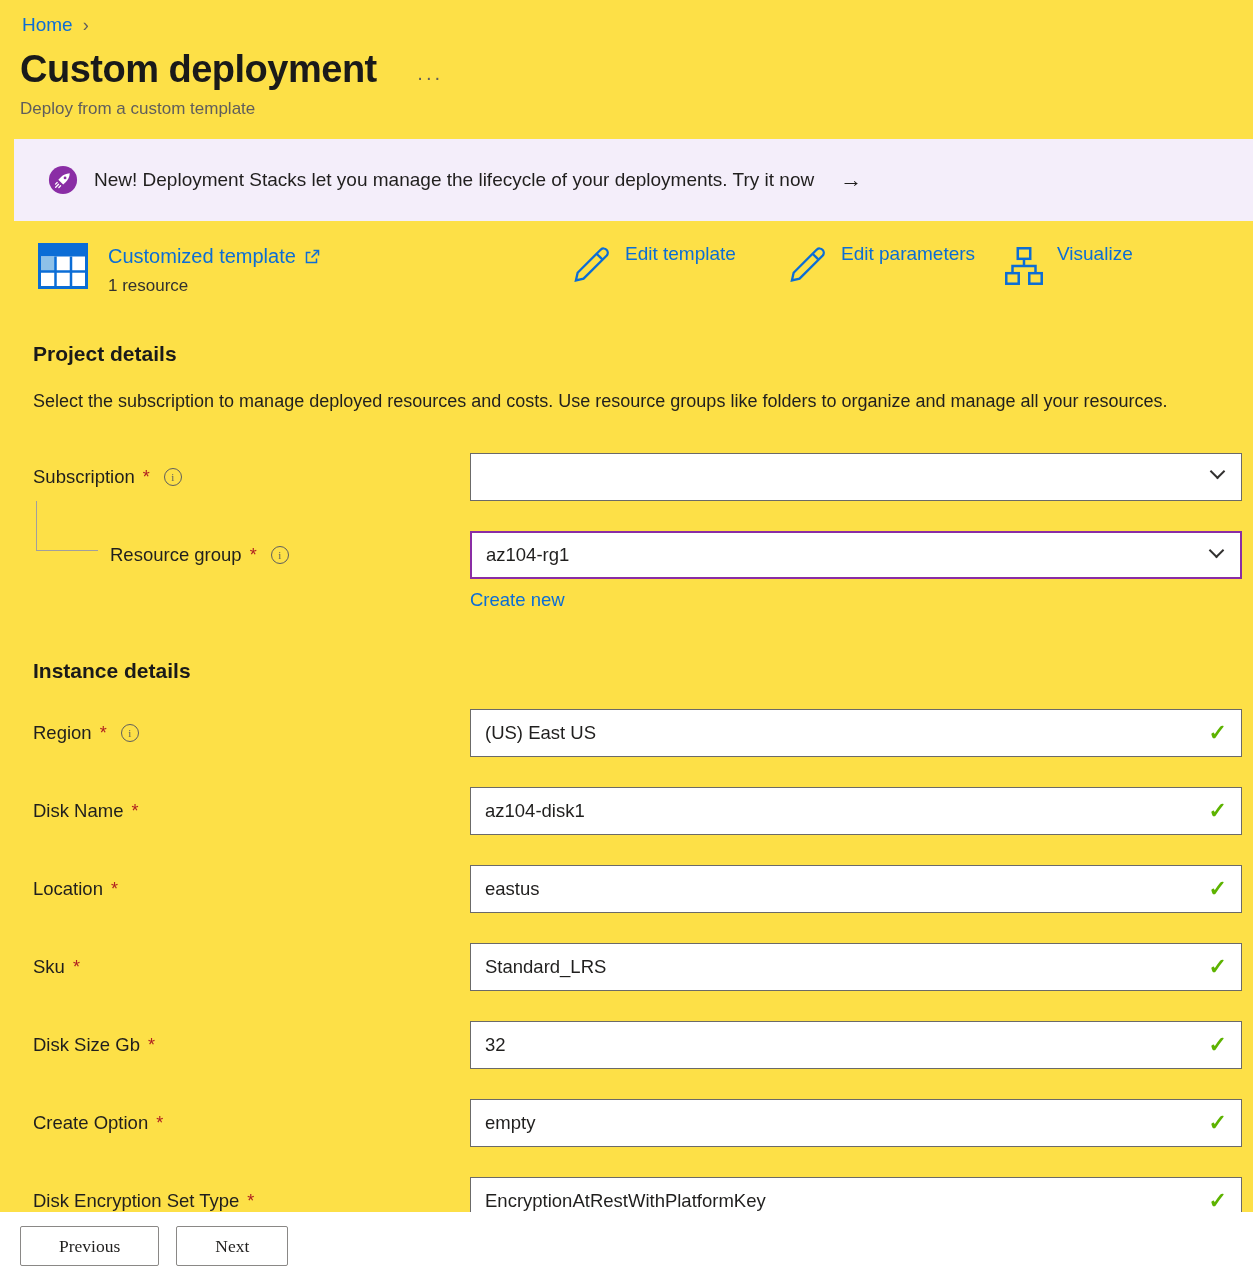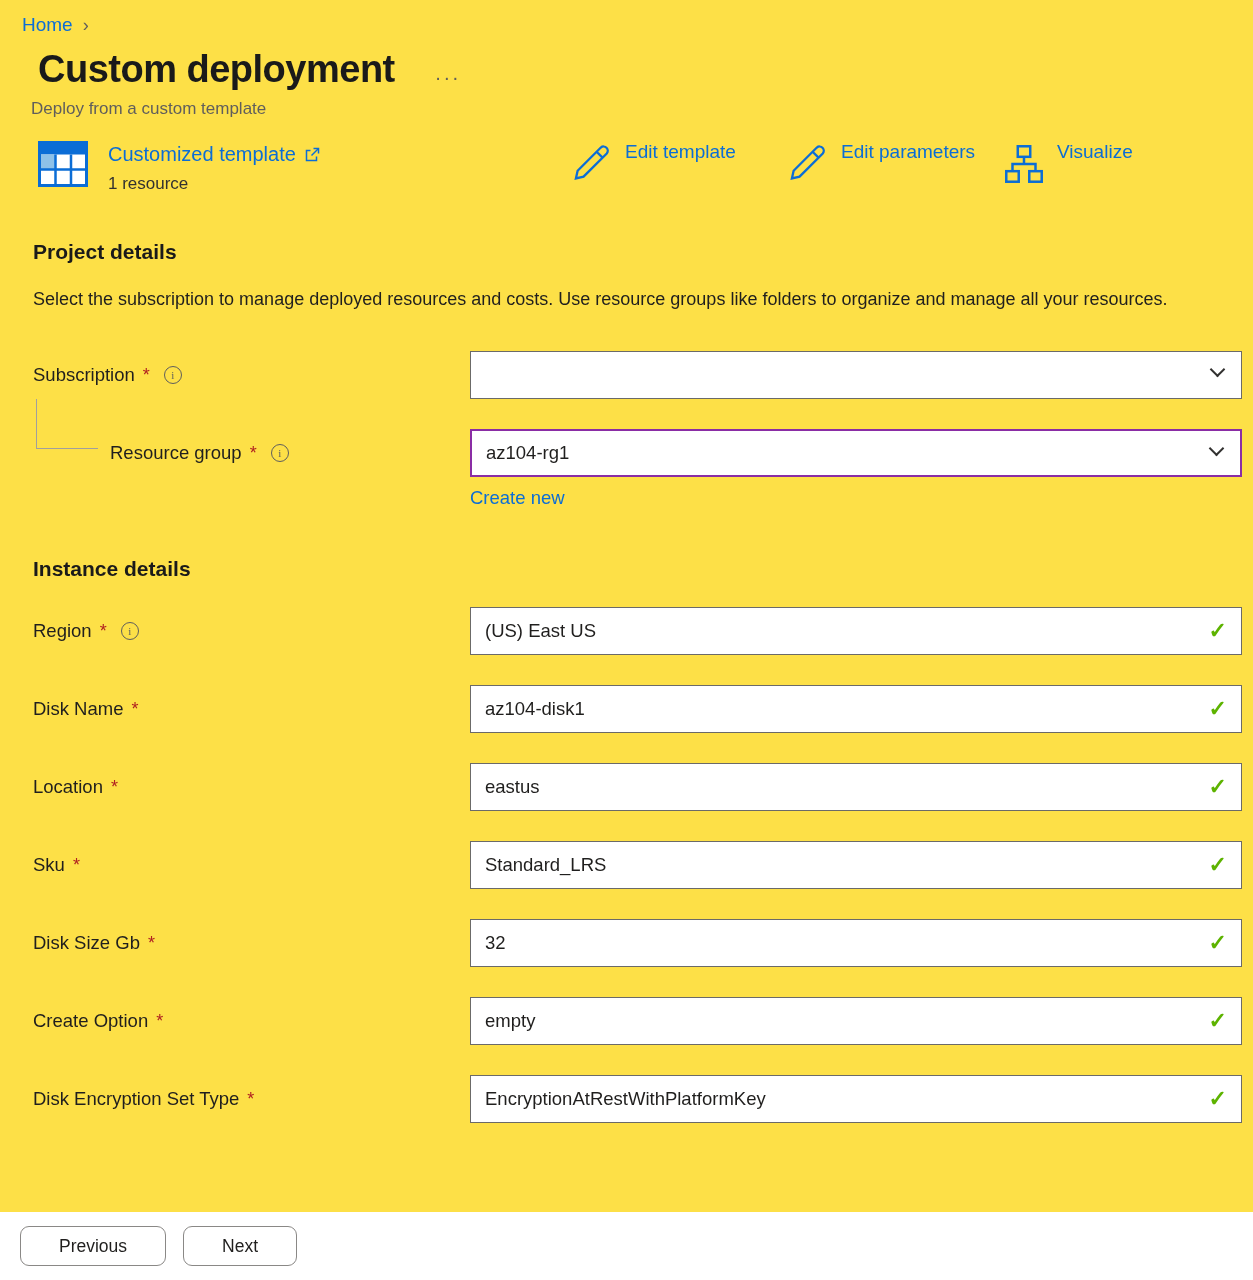--- a/index.html
+++ b/index.html
@@ -6,24 +6,24 @@
   html,body { background:#fff; }
   body { font-family:"Liberation Sans", sans-serif; color:#201f1e; }
   .page { position:relative; width:1253px; height:1280px; background:#fde047; overflow:hidden; }
 
   
   .breadcrumb { padding:14px 0 0 22px; font-size:19px; display:flex; align-items:center; gap:10px; }
   .breadcrumb a { color:#0b6dd6; text-decoration:none; cursor:pointer; }
   .crumb-sep { color:#605e5c; font-size:18px; }
 
   
-  .title-row { padding-left:38px; margin-top:12px; display:flex; align-items:center; gap:40px; }
+  .title-row { padding-left:20px; margin-top:12px; display:flex; align-items:center; gap:40px; }
   .page-title { font-size:38px; font-weight:700; color:#1a1a1a; letter-spacing:-0.5px; }
   .more-btn { color:#605e5c; font-size:20px; letter-spacing:2px; cursor:pointer; line-height:1; padding-top:14px; }
-  .subtitle { padding-left:31px; margin-top:8px; font-size:17px; color:#605e5c; }
+  .subtitle { padding-left:20px; margin-top:8px; font-size:17px; color:#605e5c; }
 
   
   .banner { margin:20px 0 0 14px; width:1239px; height:82px; background:#f4eefa; display:flex; align-items:center; padding-left:34px; gap:16px; }
   .banner-text { font-size:19px; color:#201f1e; }
   .arrow-icon { font-size:22px; color:#201f1e; margin-left:10px; }
 
   
   .template-row { margin-top:22px; padding-left:38px; padding-right:36px; display:flex; align-items:flex-start; }
   .template-info { display:flex; gap:20px; align-items:flex-start; }
   .template-texts { padding-top:2px; }
@@ -56,40 +56,52 @@
   .rg-row .flabel { padding-left:77px; }
   .connector { position:absolute; left:3px; top:-30px; width:62px; height:50px; border-left:1px solid #a19f9d; border-bottom:1px solid #a19f9d; }
   .create-new-row { margin-top:10px; padding-left:437px; }
   .create-new-row a { color:#0b6dd6; font-size:18.5px; text-decoration:none; cursor:pointer; }
 
   .irow-first { margin-top:26px; }
   .irow { margin-top:30px; }
 
   
   .footer { position:absolute; left:0; right:0; bottom:0; height:68px; background:#fff; display:flex; align-items:center; padding-left:20px; gap:17px; z-index:5; }
-  .btn { height:40px; border-radius:9px; font-size:17.5px; font-family:Liberation Sans, sans-serif; cursor:pointer; }
+  .btn { height:40px; border-radius:2px; font-size:17.5px; font-family:Liberation Serif, serif; cursor:pointer; }
   .btn-secondary { background:#fff; border:1px solid #8a8886; color:#201f1e; padding:0 38px; }
   .btn-primary { background:#0b6dd6; border:1px solid #0b6dd6; color:#fff; padding:0 30px; }
 </style>
 </head>
 <body>
 
 <div class="page">
 
   <div class="breadcrumb">
     <a>Home</a>
     <span class="crumb-sep">›</span>
   </div>
 
   <div class="title-row">
     <span class="page-title">Custom deployment</span>
     <span class="more-btn">···</span>
   </div>
   <div class="subtitle">Deploy from a custom template</div>
 
+  <div class="banner">
+    <span style="display:inline-flex;">
+      <svg width="30" height="30" viewBox="0 0 32 32">
+        <circle cx="16" cy="16" r="15" fill="#8a2da5"></circle>
+        <path d="M23.2 8.8c-4 .2-7.1 1.8-9.3 4L11 15.7l5.2 5.2 2.9-2.8c2.2-2.2 3.9-5.3 4.1-9.3z" fill="#ffffff"></path>
+        <circle cx="18.2" cy="13.8" r="1.5" fill="#8a2da5"></circle>
+        <path d="M11.3 20.6l-3.1 3.1M13.4 22.2l-1.8 1.8M9.8 18.6L8 20.4" stroke="#ffffff" stroke-width="1.4" stroke-linecap="round"></path>
+      </svg>
+    </span>
+    <span class="banner-text">New! Deployment Stacks let you manage the lifecycle of your deployments. Try it now</span>
+    <span class="arrow-icon">→</span>
+  </div>
 
   <div class="template-row">
     <div class="template-info">
       <span style="display:inline-flex;">
         <svg width="50" height="46" viewBox="0 0 50 46">
           <rect x="1.5" y="1.5" width="47" height="43" fill="#ffffff" stroke="#0b6dd6" stroke-width="3"></rect>
           <rect x="1.5" y="1.5" width="47" height="12" fill="#0b6dd6"></rect>
           <rect x="3" y="13.5" width="14" height="14.5" fill="#8ec1e8"></rect>
           <path d="M17.5 13.5v31M33 13.5v31M3 28.5h44" stroke="#0b6dd6" stroke-width="2.5" fill="none"></path>
         </svg>

